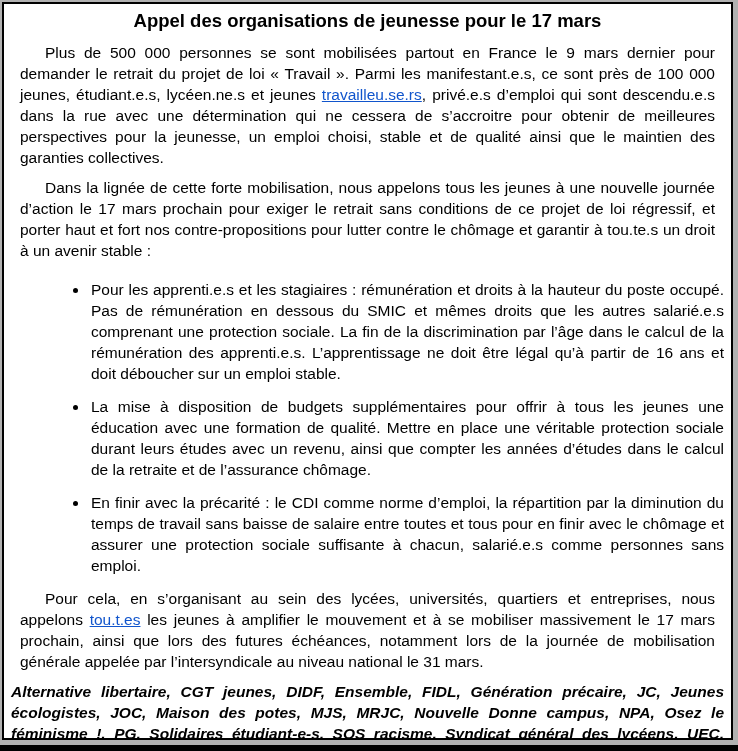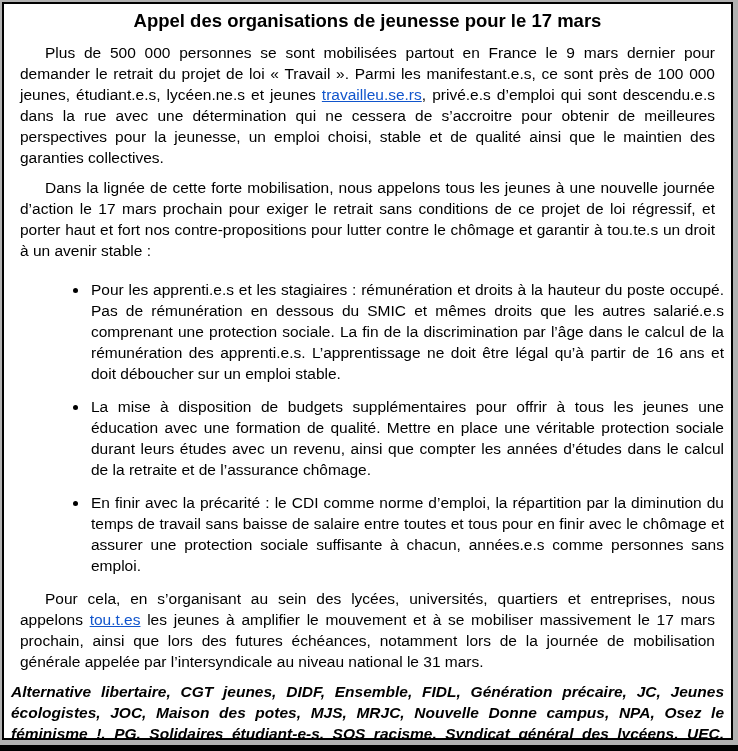--- a/index.html
+++ b/index.html
@@ -77,21 +77,21 @@
 <div class="doc-frame">
   <h1 class="doc-title">Appel des organisations de jeunesse pour le 17 mars</h1>
 
   <p class="para indent">Plus de 500 000 personnes se sont mobilisées partout en France le 9 mars dernier pour demander le retrait du projet de loi « Travail ». Parmi les manifestant.e.s, ce sont près de 100 000 jeunes, étudiant.e.s, lycéen.ne.s et jeunes <a class="doc-link" href="#">travailleu.se.rs</a>, privé.e.s d’emploi qui sont descendu.e.s dans la rue avec une détermination qui ne cessera de s’accroitre pour obtenir de meilleures perspectives pour la jeunesse, un emploi choisi, stable et de qualité ainsi que le maintien des garanties collectives.</p>
 
   <p class="para indent">Dans la lignée de cette forte mobilisation, nous appelons tous les jeunes à une nouvelle journée d’action le 17 mars prochain pour exiger le retrait sans conditions de ce projet de loi régressif, et porter haut et fort nos contre-propositions pour lutter contre le chômage et garantir à tou.te.s un droit à un avenir stable :</p>
 
   <ul class="demands">
     <li class="para">Pour les apprenti.e.s et les stagiaires : rémunération et droits à la hauteur du poste occupé. Pas de rémunération en dessous du SMIC et mêmes droits que les autres salarié.e.s comprenant une protection sociale. La fin de la discrimination par l’âge dans le calcul de la rémunération des apprenti.e.s. L’apprentissage ne doit être légal qu’à partir de 16 ans et doit déboucher sur un emploi stable.</li>
     <li class="para">La mise à disposition de budgets supplémentaires pour offrir à tous les jeunes une éducation avec une formation de qualité. Mettre en place une véritable protection sociale durant leurs études avec un revenu, ainsi que compter les années d’études dans le calcul de la retraite et de l’assurance chômage.</li>
-    <li class="para">En finir avec la précarité : le CDI comme norme d’emploi, la répartition par la diminution du temps de travail sans baisse de salaire entre toutes et tous pour en finir avec le chômage et assurer une protection sociale suffisante à chacun, années.e.s comme personnes sans emploi.</li>
+    <li class="para">En finir avec la précarité : le CDI comme norme d’emploi, la répartition par la diminution du temps de travail sans baisse de salaire entre toutes et tous pour en finir avec le chômage et assurer une protection sociale suffisante à chacun, salarié.e.s comme personnes sans emploi.</li>
   </ul>
 
   <p class="para indent closing">Pour cela, en s’organisant au sein des lycées, universités, quartiers et entreprises, nous appelons <a class="doc-link" href="#">tou.t.es</a> les jeunes à amplifier le mouvement et à se mobiliser massivement le 17 mars prochain, ainsi que lors des futures échéances, notamment lors de la journée de mobilisation générale appelée par l’intersyndicale au niveau national le 31 mars.</p>
 
   <p class="signatories">Alternative libertaire, CGT jeunes, DIDF, Ensemble, FIDL, Génération précaire, JC, Jeunes écologistes, JOC, Maison des potes, MJS, MRJC, Nouvelle Donne campus, NPA, Osez le féminisme !, PG, Solidaires étudiant-e-s, SOS racisme, Syndicat général des lycéens, UEC, UNEF</p>
 </div>
 
 <div class="bottom-bar"></div>
 
 </body></html>

